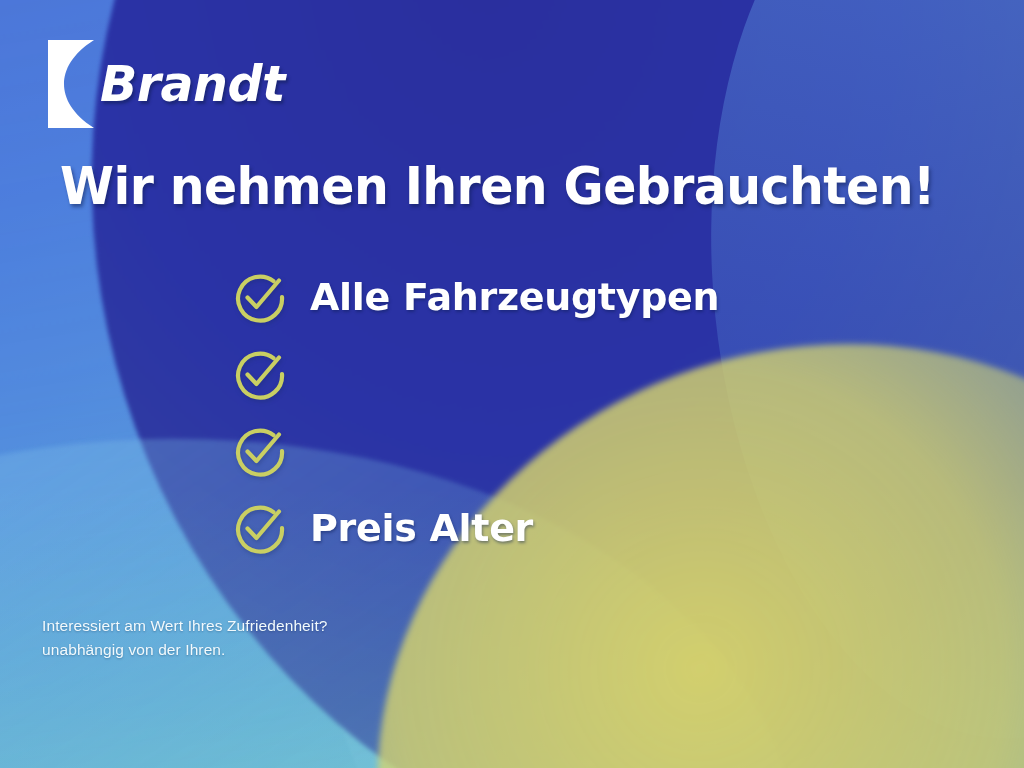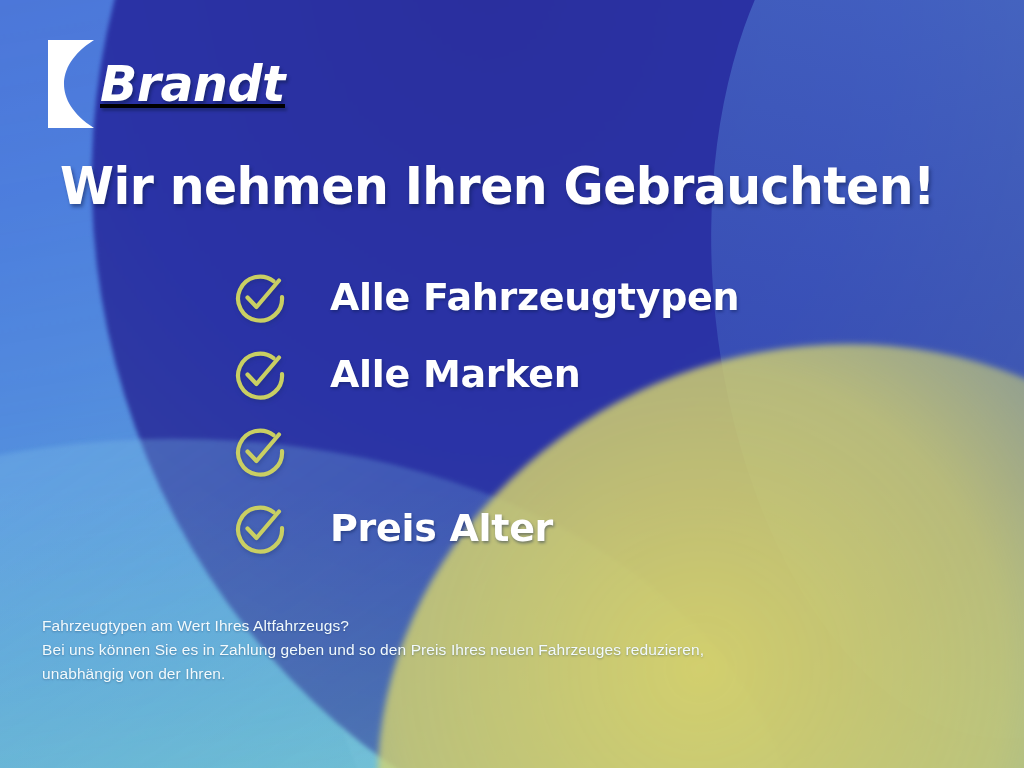--- a/index.html
+++ b/index.html
@@ -150,21 +150,20 @@
   }
 
   
   .logo {
     position: absolute;
     left: 48px;
     top: 38px;
     display: flex;
     align-items: center;
     height: 92px;
-    text-decoration: underline;
   }
   .logo-mark {
     width: 46px;
     height: 88px;
     margin-right: 6px;
     flex: 0 0 auto;
   }
   .logo-word {
     color: #ffffff;
     font-size: 49px;
@@ -198,21 +197,20 @@
     position: absolute;
     left: 232px;
     top: 258px;
     display: flex;
     flex-direction: column;
   }
   .feature-row {
     display: flex;
     align-items: center;
     height: 77px;
-    gap: 20px;
   }
   .feature-icon {
     width: 56px;
     height: 56px;
     flex: 0 0 auto;
     margin-right: 22px;
     filter: drop-shadow(1px 2px 2px rgba(20,40,90,0.30));
   }
   .feature-label {
     color: #ffffff;
@@ -274,40 +272,38 @@
           <path d="M15.5,28.5 L24.5,38 L47,11.5" fill="none" stroke="#c9cf63" stroke-width="4.2" stroke-linecap="round" stroke-linejoin="round"></path>
         </svg>
         <span class="feature-label">Alle Fahrzeugtypen</span>
       </div>
 
       <div class="feature-row">
         <svg class="feature-icon" viewBox="0 0 56 56" aria-hidden="true">
           <path d="M41.5,12.2 A22,22 0 1 0 50,28" fill="none" stroke="#c9cf63" stroke-width="4.2" stroke-linecap="round"></path>
           <path d="M15.5,28.5 L24.5,38 L47,11.5" fill="none" stroke="#c9cf63" stroke-width="4.2" stroke-linecap="round" stroke-linejoin="round"></path>
         </svg>
-        <span class="feature-label">Alle Marken</span>
       </div>
 
       <div class="feature-row">
         <svg class="feature-icon" viewBox="0 0 56 56" aria-hidden="true">
           <path d="M41.5,12.2 A22,22 0 1 0 50,28" fill="none" stroke="#c9cf63" stroke-width="4.2" stroke-linecap="round"></path>
           <path d="M15.5,28.5 L24.5,38 L47,11.5" fill="none" stroke="#c9cf63" stroke-width="4.2" stroke-linecap="round" stroke-linejoin="round"></path>
         </svg>
       </div>
 
       <div class="feature-row">
         <svg class="feature-icon" viewBox="0 0 56 56" aria-hidden="true">
           <path d="M41.5,12.2 A22,22 0 1 0 50,28" fill="none" stroke="#c9cf63" stroke-width="4.2" stroke-linecap="round"></path>
           <path d="M15.5,28.5 L24.5,38 L47,11.5" fill="none" stroke="#c9cf63" stroke-width="4.2" stroke-linecap="round" stroke-linejoin="round"></path>
         </svg>
         <span class="feature-label">Preis Alter</span>
       </div>
 
     </div>
 
     <div class="body-text">
-      <p>Fahrzeugtypen am Wert Ihres Altfahrzeugs?</p>
-      <p>Bei uns können Sie es in Zahlung geben und so den Preis Ihres neuen Fahrzeuges reduzieren,</p>
+      <p>Interessiert am Wert Ihres Zufriedenheit?</p>
       <p>unabhängig von der Ihren.</p>
     </div>
 
   </div>
 </div>
 
 </body></html>

